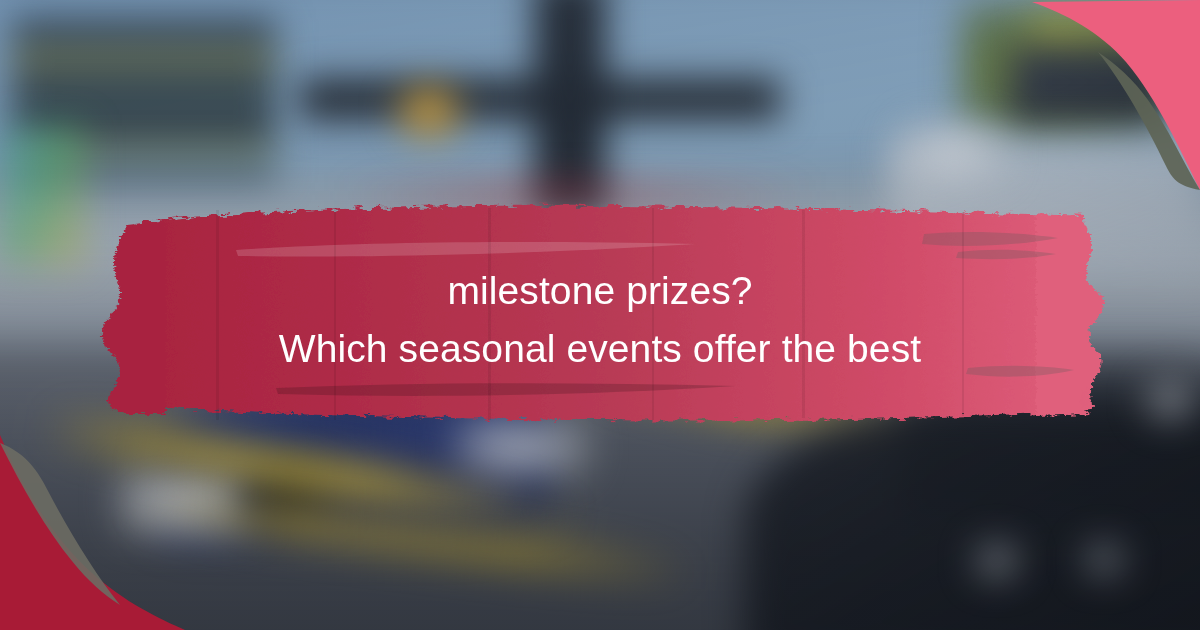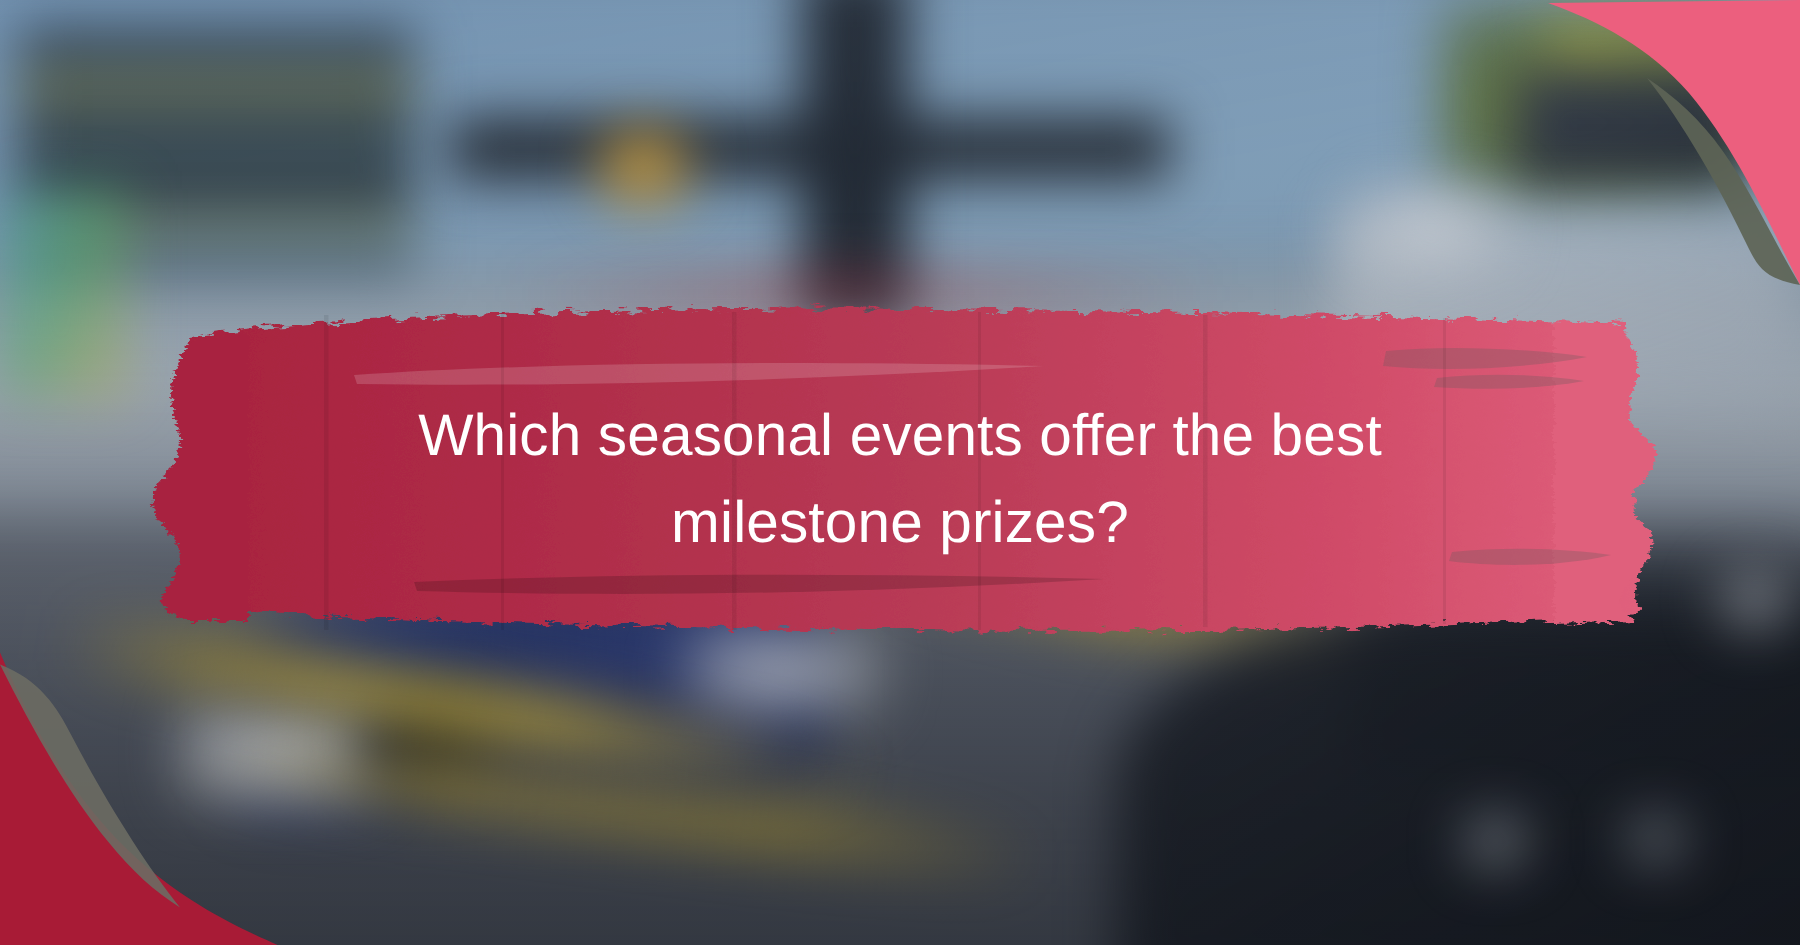--- a/index.html
+++ b/index.html
@@ -322,17 +322,17 @@
         <rect x="238" y="18" width="2" height="212" fill="#000"></rect>
         <rect x="392" y="18" width="3" height="212" fill="#000"></rect>
         <rect x="556" y="18" width="2" height="212" fill="#000"></rect>
         <rect x="706" y="20" width="3" height="208" fill="#000"></rect>
         <rect x="866" y="22" width="2" height="204" fill="#000"></rect>
       </g>
     </svg>
   </div>
 
   <div id="headline">
+    <div>milestone prizes?</div>
     <div>Which seasonal events offer the best</div>
-    <div>milestone prizes?</div>
   </div>
 
 </div>
 
 </body></html>

